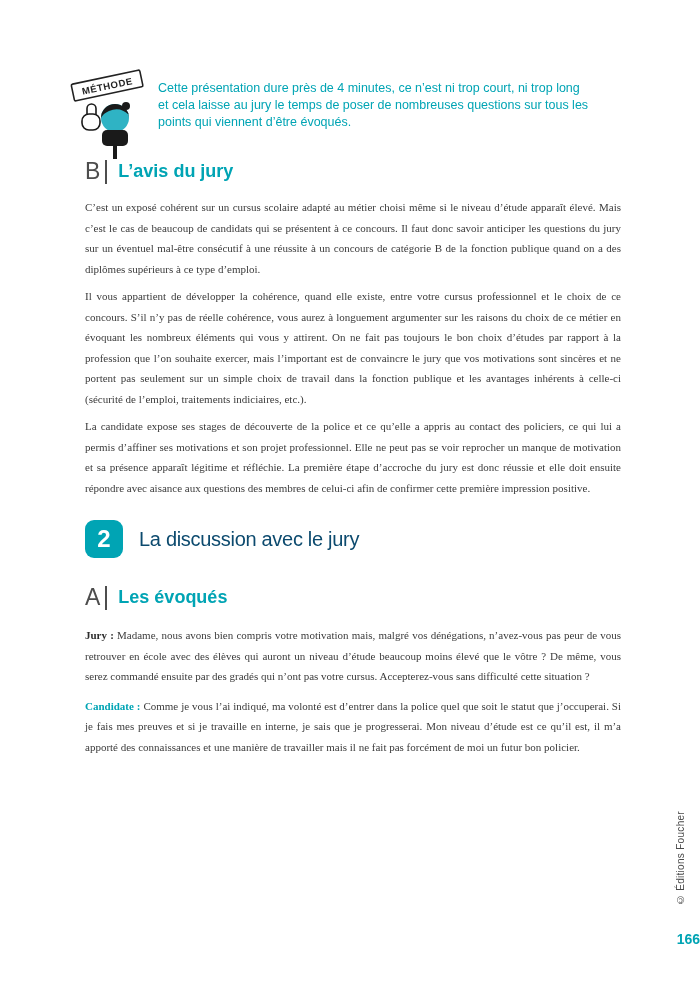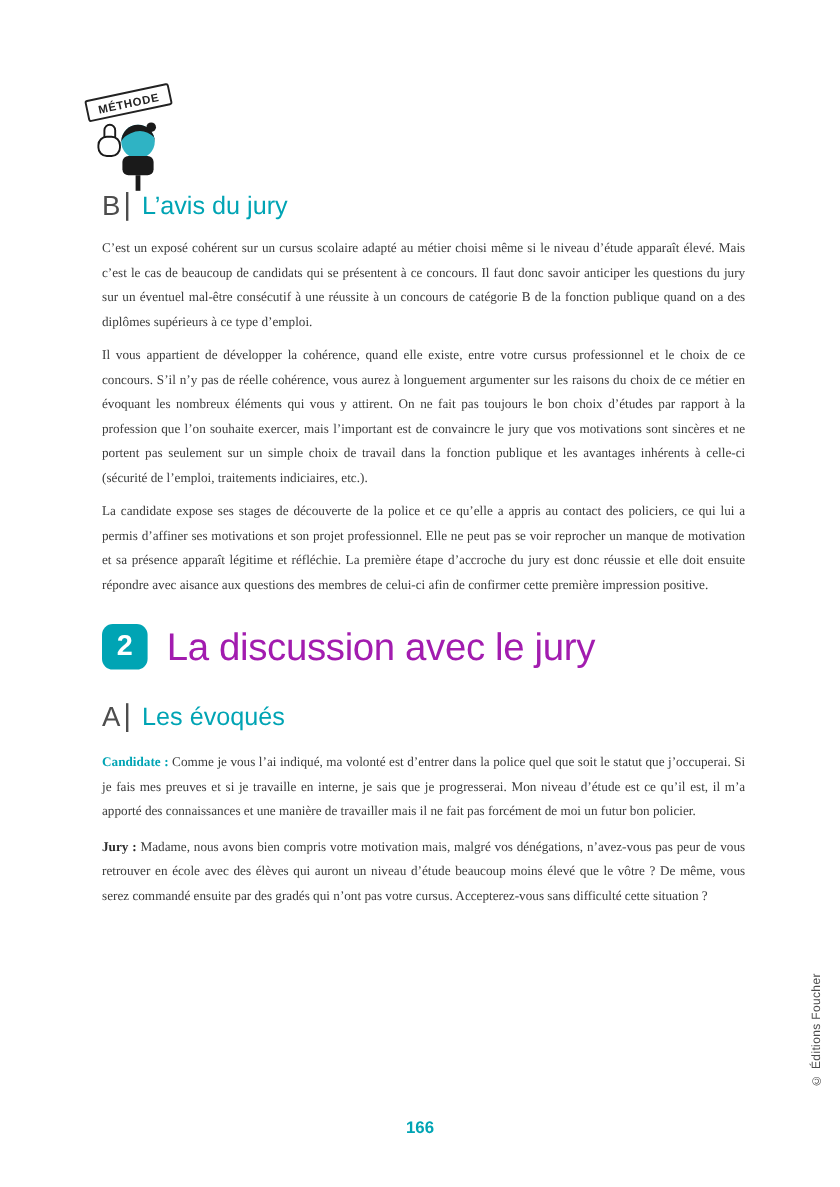--- a/index.html
+++ b/index.html
@@ -45,21 +45,21 @@
     align-items: center;
     font-family: "Liberation Sans", sans-serif;
     margin-bottom: 12px;
   }
   .sec-letter { font-size: 23px; color: #4d4d4d; }
   .sec-bar {
     width: 2px; height: 24px;
     background: #4d4d4d;
     margin: 0 11px 0 5px;
   }
-  .sec-title { color: #00a4b4; font-weight: normal; font-size: 21px; }
+  .sec-title { color: #00a4b4; font-weight: bold; font-size: 18px; }
 
   .body-p {
     margin: 0 0 7px 0;
     font-size: 11px;
     line-height: 20.5px;
     text-align: justify;
     color: #3b3b3b;
   }
 
   
@@ -77,38 +77,38 @@
     font-size: 24px;
     font-weight: bold;
     display: flex;
     align-items: center;
     justify-content: center;
     flex: 0 0 auto;
   }
   .chapter-title {
     margin-left: 16px;
     font-family: "Liberation Sans", sans-serif;
-    font-size: 32px;
+    font-size: 20px;
     letter-spacing: -0.3px;
-    color: #a21caf;
+    color: #0c4a6e;
   }
 
   .sec-head.second { margin-top: 26px; margin-bottom: 14px; }
 
   .dialogue { margin-bottom: 9px; }
   .speaker { font-weight: bold; }
   .speaker.dark { color: #2d2d2d; }
   .speaker.teal { color: #00a4b4; }
 
   
   .page-num {
     position: absolute;
     left: 0; right: 0;
     bottom: 42px;
-    text-align: center;
+    text-align: right;
     font-family: "Liberation Sans", sans-serif;
     font-weight: bold;
     font-size: 14px;
     color: #00a4b4;
   }
   .copyright {
     position: absolute;
     right: 14px;
     bottom: 84px;
     writing-mode: vertical-rl;
@@ -138,20 +138,21 @@
         <path d="M33 50 A14 14 0 0 1 61 50 L61 47 Q52 38 41 43 Q35 45.5 33 50 Z" fill="#1a1a1a"></path>
         <circle cx="58" cy="38" r="4" fill="#1a1a1a"></circle>
 
         <rect x="19" y="36" width="9" height="14" rx="4.5" fill="#ffffff" stroke="#1a1a1a" stroke-width="1.6"></rect>
         <rect x="14" y="46" width="18" height="16" rx="7" fill="#ffffff" stroke="#1a1a1a" stroke-width="1.6"></rect>
 
         <rect x="34" y="62" width="26" height="16" rx="5" fill="#1a1a1a"></rect>
         <rect x="45" y="78" width="4" height="13" fill="#1a1a1a"></rect>
       </svg>
     </div>
+    <div class="methode-text">Cette présentation dure près de 4 minutes, ce n’est ni trop court, ni trop long et cela laisse au jury le temps de poser de nombreuses questions sur tous les points qui viennent d’être évoqués.</div>
   </div>
 
   <div class="content">
 
     <div class="sec-head">
       <span class="sec-letter">B</span>
       <span class="sec-bar"></span>
       <span class="sec-title">L’avis du jury</span>
     </div>
 
@@ -164,27 +165,27 @@
       <span class="chapter-title">La discussion avec le jury</span>
     </div>
 
     <div class="sec-head second">
       <span class="sec-letter">A</span>
       <span class="sec-bar"></span>
       <span class="sec-title">Les évoqués</span>
     </div>
 
     <p class="body-p dialogue">
-      <strong class="speaker teal">Candidate :</strong>
-      <span>Comme je vous l’ai indiqué, ma volonté est d’entrer dans la police quel que soit le statut que j’occuperai. Si je fais mes preuves et si je travaille en interne, je sais que je progresserai. Mon niveau d’étude est ce qu’il est, il m’a apporté des connaissances et une manière de travailler mais il ne fait pas forcément de moi un futur bon policier.</span>
+      <strong class="speaker dark">Jury :</strong>
+      <span>Madame, nous avons bien compris votre motivation mais, malgré vos dénégations, n’avez-vous pas peur de vous retrouver en école avec des élèves qui auront un niveau d’étude beaucoup moins élevé que le vôtre ? De même, vous serez commandé ensuite par des gradés qui n’ont pas votre cursus. Accepterez-vous sans difficulté cette situation ?</span>
     </p>
 
     <p class="body-p dialogue">
-      <strong class="speaker dark">Jury :</strong>
-      <span>Madame, nous avons bien compris votre motivation mais, malgré vos dénégations, n’avez-vous pas peur de vous retrouver en école avec des élèves qui auront un niveau d’étude beaucoup moins élevé que le vôtre ? De même, vous serez commandé ensuite par des gradés qui n’ont pas votre cursus. Accepterez-vous sans difficulté cette situation ?</span>
+      <strong class="speaker teal">Candidate :</strong>
+      <span>Comme je vous l’ai indiqué, ma volonté est d’entrer dans la police quel que soit le statut que j’occuperai. Si je fais mes preuves et si je travaille en interne, je sais que je progresserai. Mon niveau d’étude est ce qu’il est, il m’a apporté des connaissances et une manière de travailler mais il ne fait pas forcément de moi un futur bon policier.</span>
     </p>
 
   </div>
 
   <div class="page-num">166</div>
   <div class="copyright">© Éditions Foucher</div>
 
 </div>
 
 </body></html>

